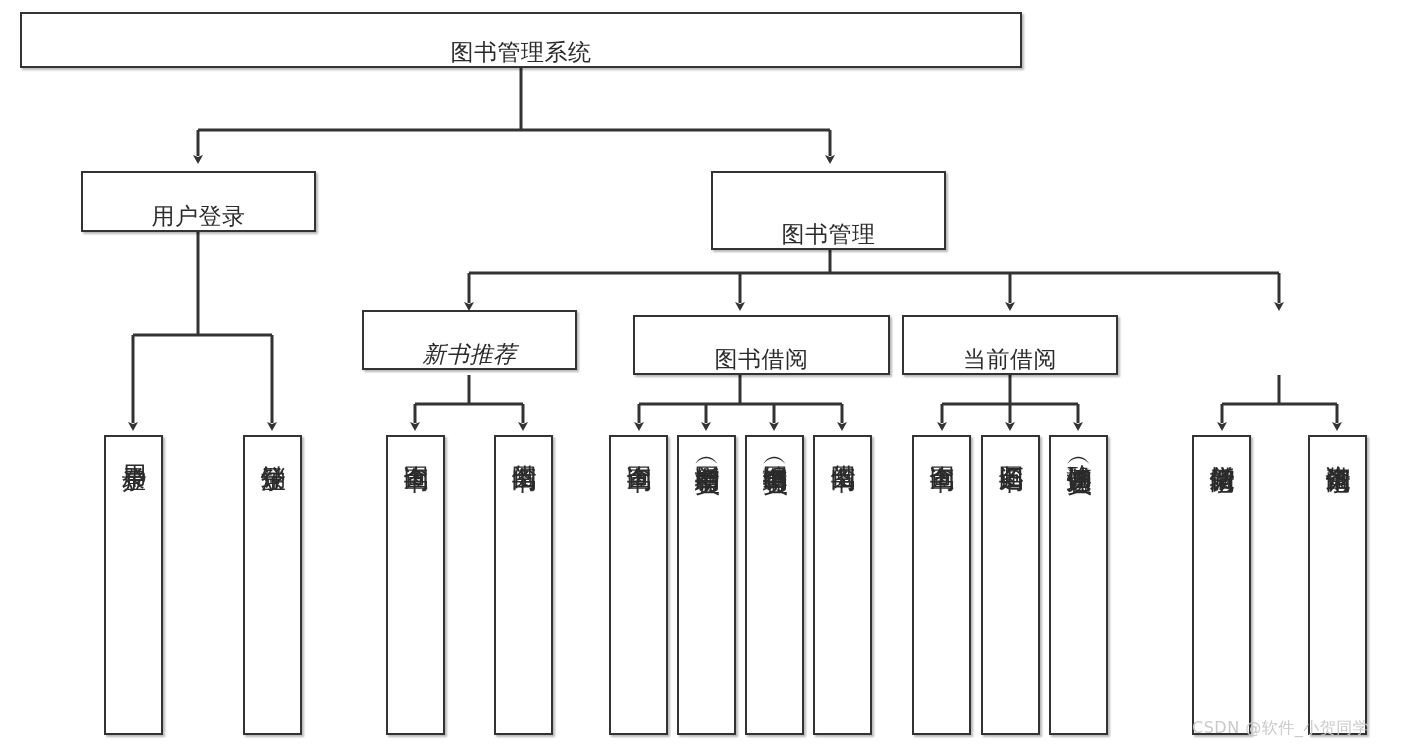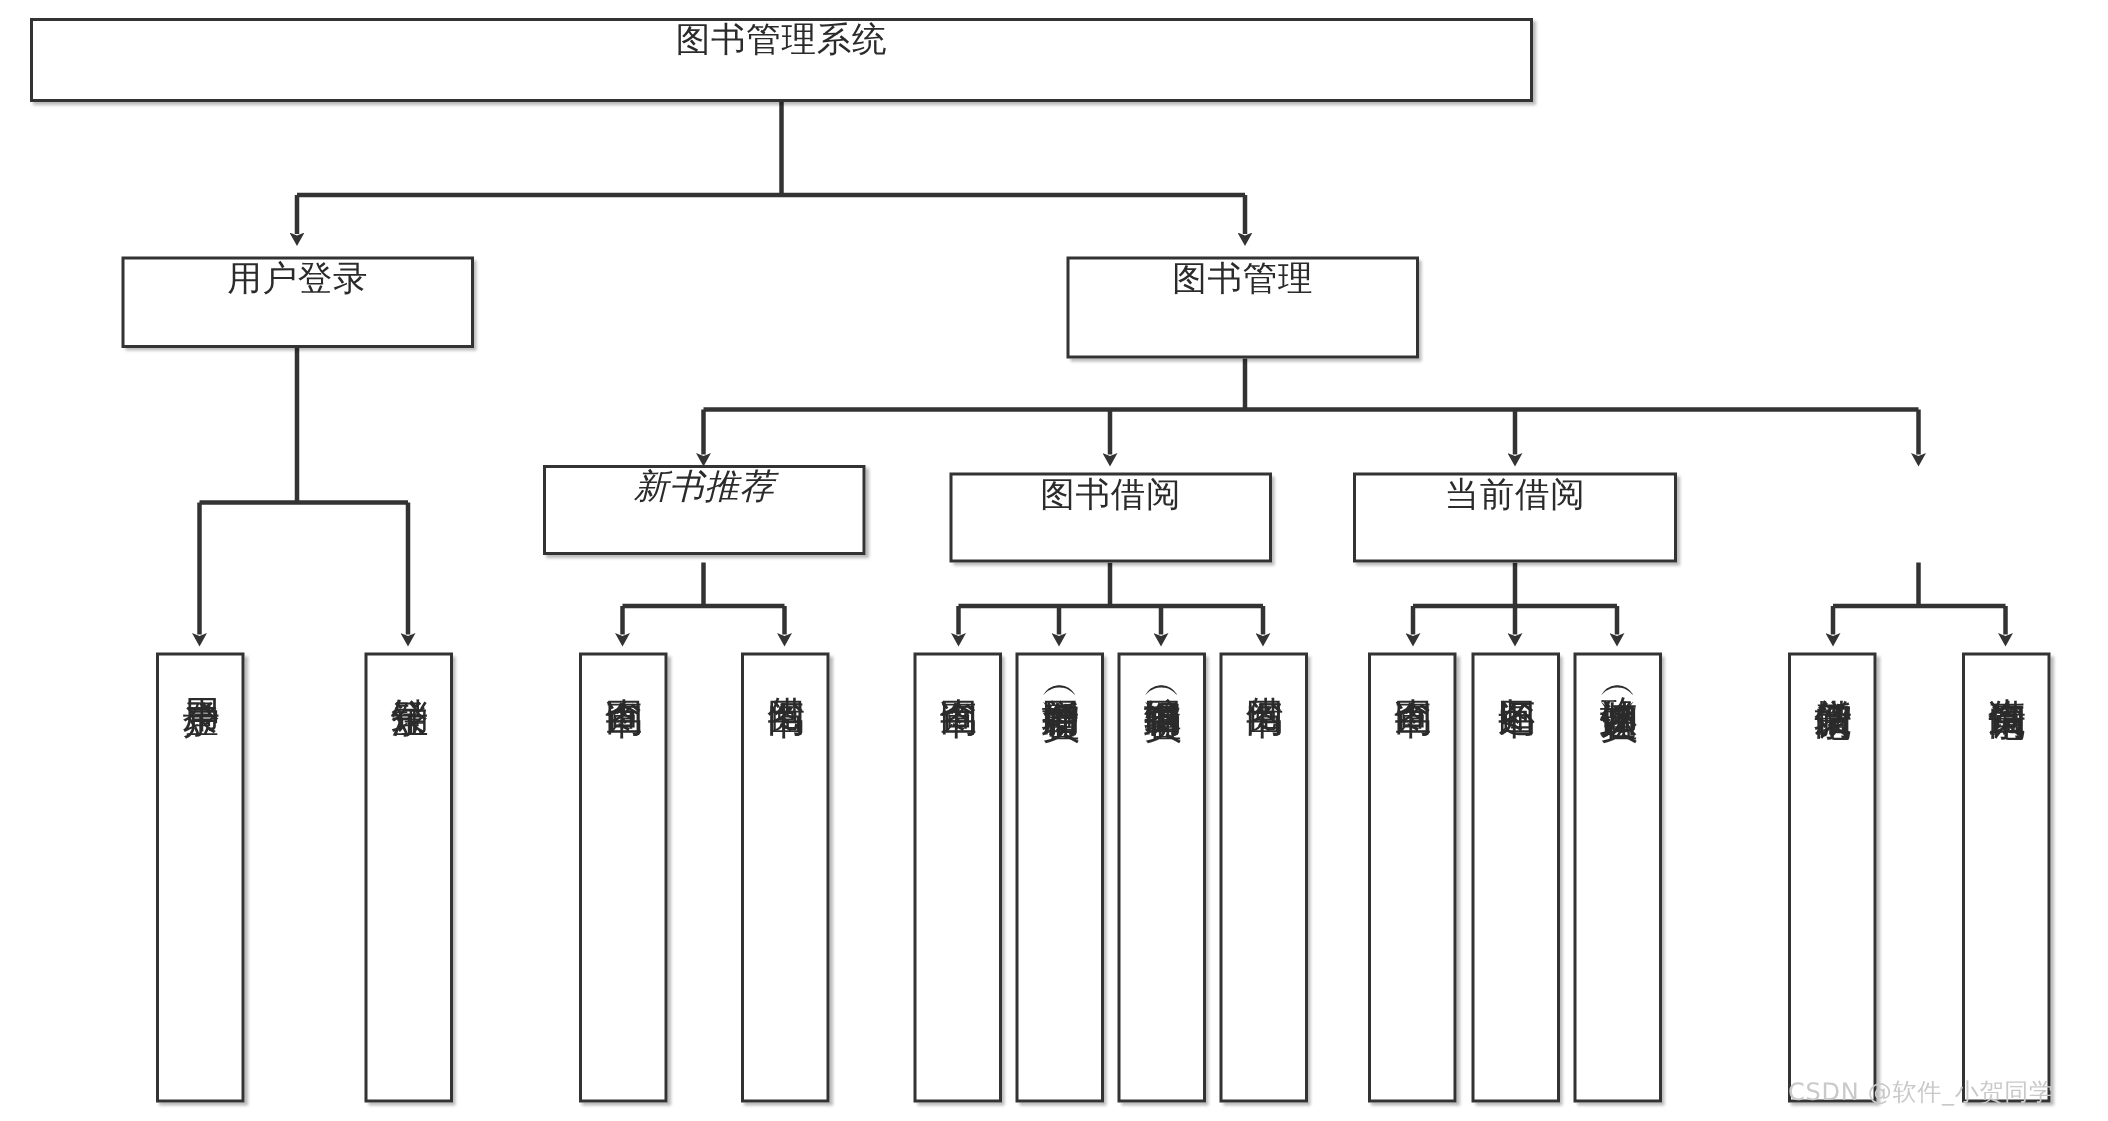--- a/index.html
+++ b/index.html
@@ -24,21 +24,21 @@
     width: 1405px;
     height: 747px;
   }
   .node-box {
     position: absolute;
     box-sizing: border-box;
     background: #ffffff;
     border: 2px solid #333333;
     box-shadow: 2px 2px 2px rgba(0, 0, 0, 0.28);
     display: flex;
-    align-items: flex-start;
+    align-items: flex-end;
     justify-content: center;
   }
   .node-label {
     color: #2b2b2b;
     font-size: 23px;
     line-height: 1.18;
     letter-spacing: 0.5px;
     white-space: nowrap;
     text-align: center;
   }
@@ -140,29 +140,29 @@
   </svg>
 
   <div class="node-box horizontal" style="left:20px; top:12px; width:1002px; height:56px;">
     <span class="node-label">图书管理系统</span>
   </div>
 
   <div class="node-box horizontal" style="left:81px; top:171px; width:235px; height:61px;">
     <span class="node-label">用户登录</span>
   </div>
 
-  <div class="node-box horizontal" style="left:711px; top:171px; width:235px; height:68px;">
+  <div class="node-box horizontal" style="left:711px; top:171px; width:235px; height:79px;">
     <span class="node-label">图书管理</span>
   </div>
 
   <div class="node-box horizontal" style="left:362px; top:310px; width:215px; height:60px;font-style:italic;">
     <span class="node-label">新书推荐</span>
   </div>
 
-  <div class="node-box horizontal" style="left:633px; top:315px; width:215px; height:60px;">
+  <div class="node-box horizontal" style="left:633px; top:315px; width:257px; height:60px;">
     <span class="node-label">图书借阅</span>
   </div>
 
   <div class="node-box horizontal" style="left:902px; top:315px; width:216px; height:60px;">
     <span class="node-label">当前借阅</span>
   </div>
 
 
   <div class="node-box vertical" style="left:104px; top:435px; width:59px; height:300px;">
     <span class="node-label">用户登录</span>

